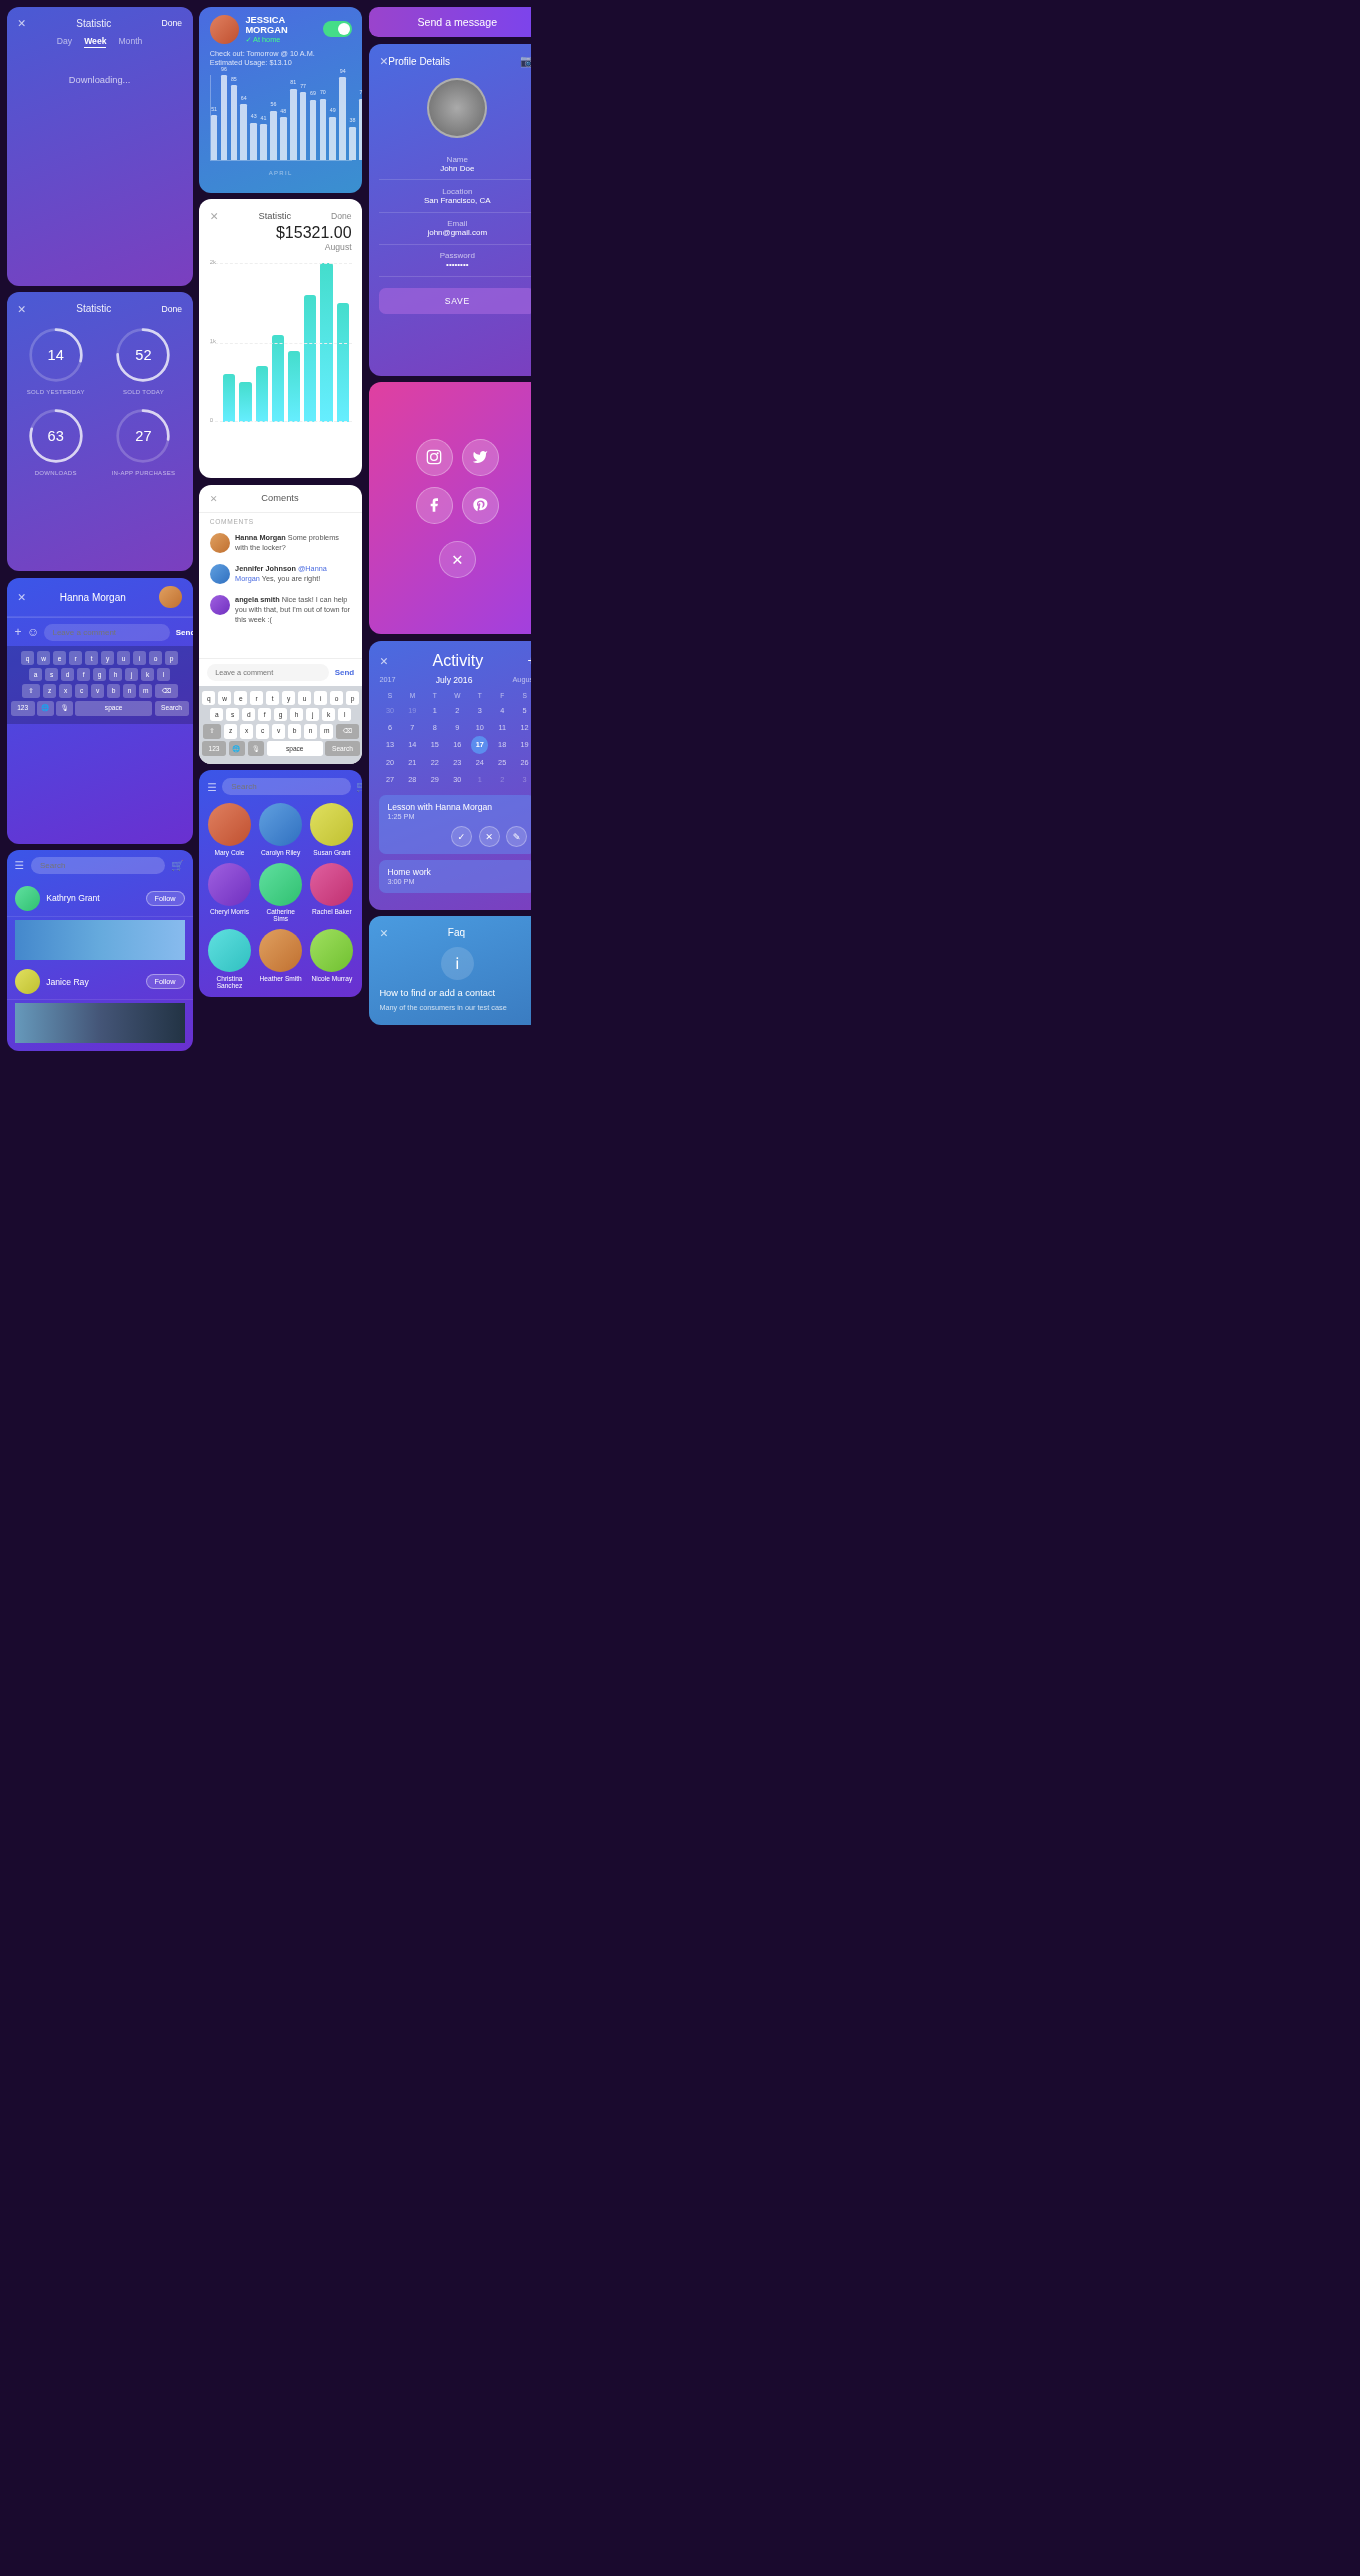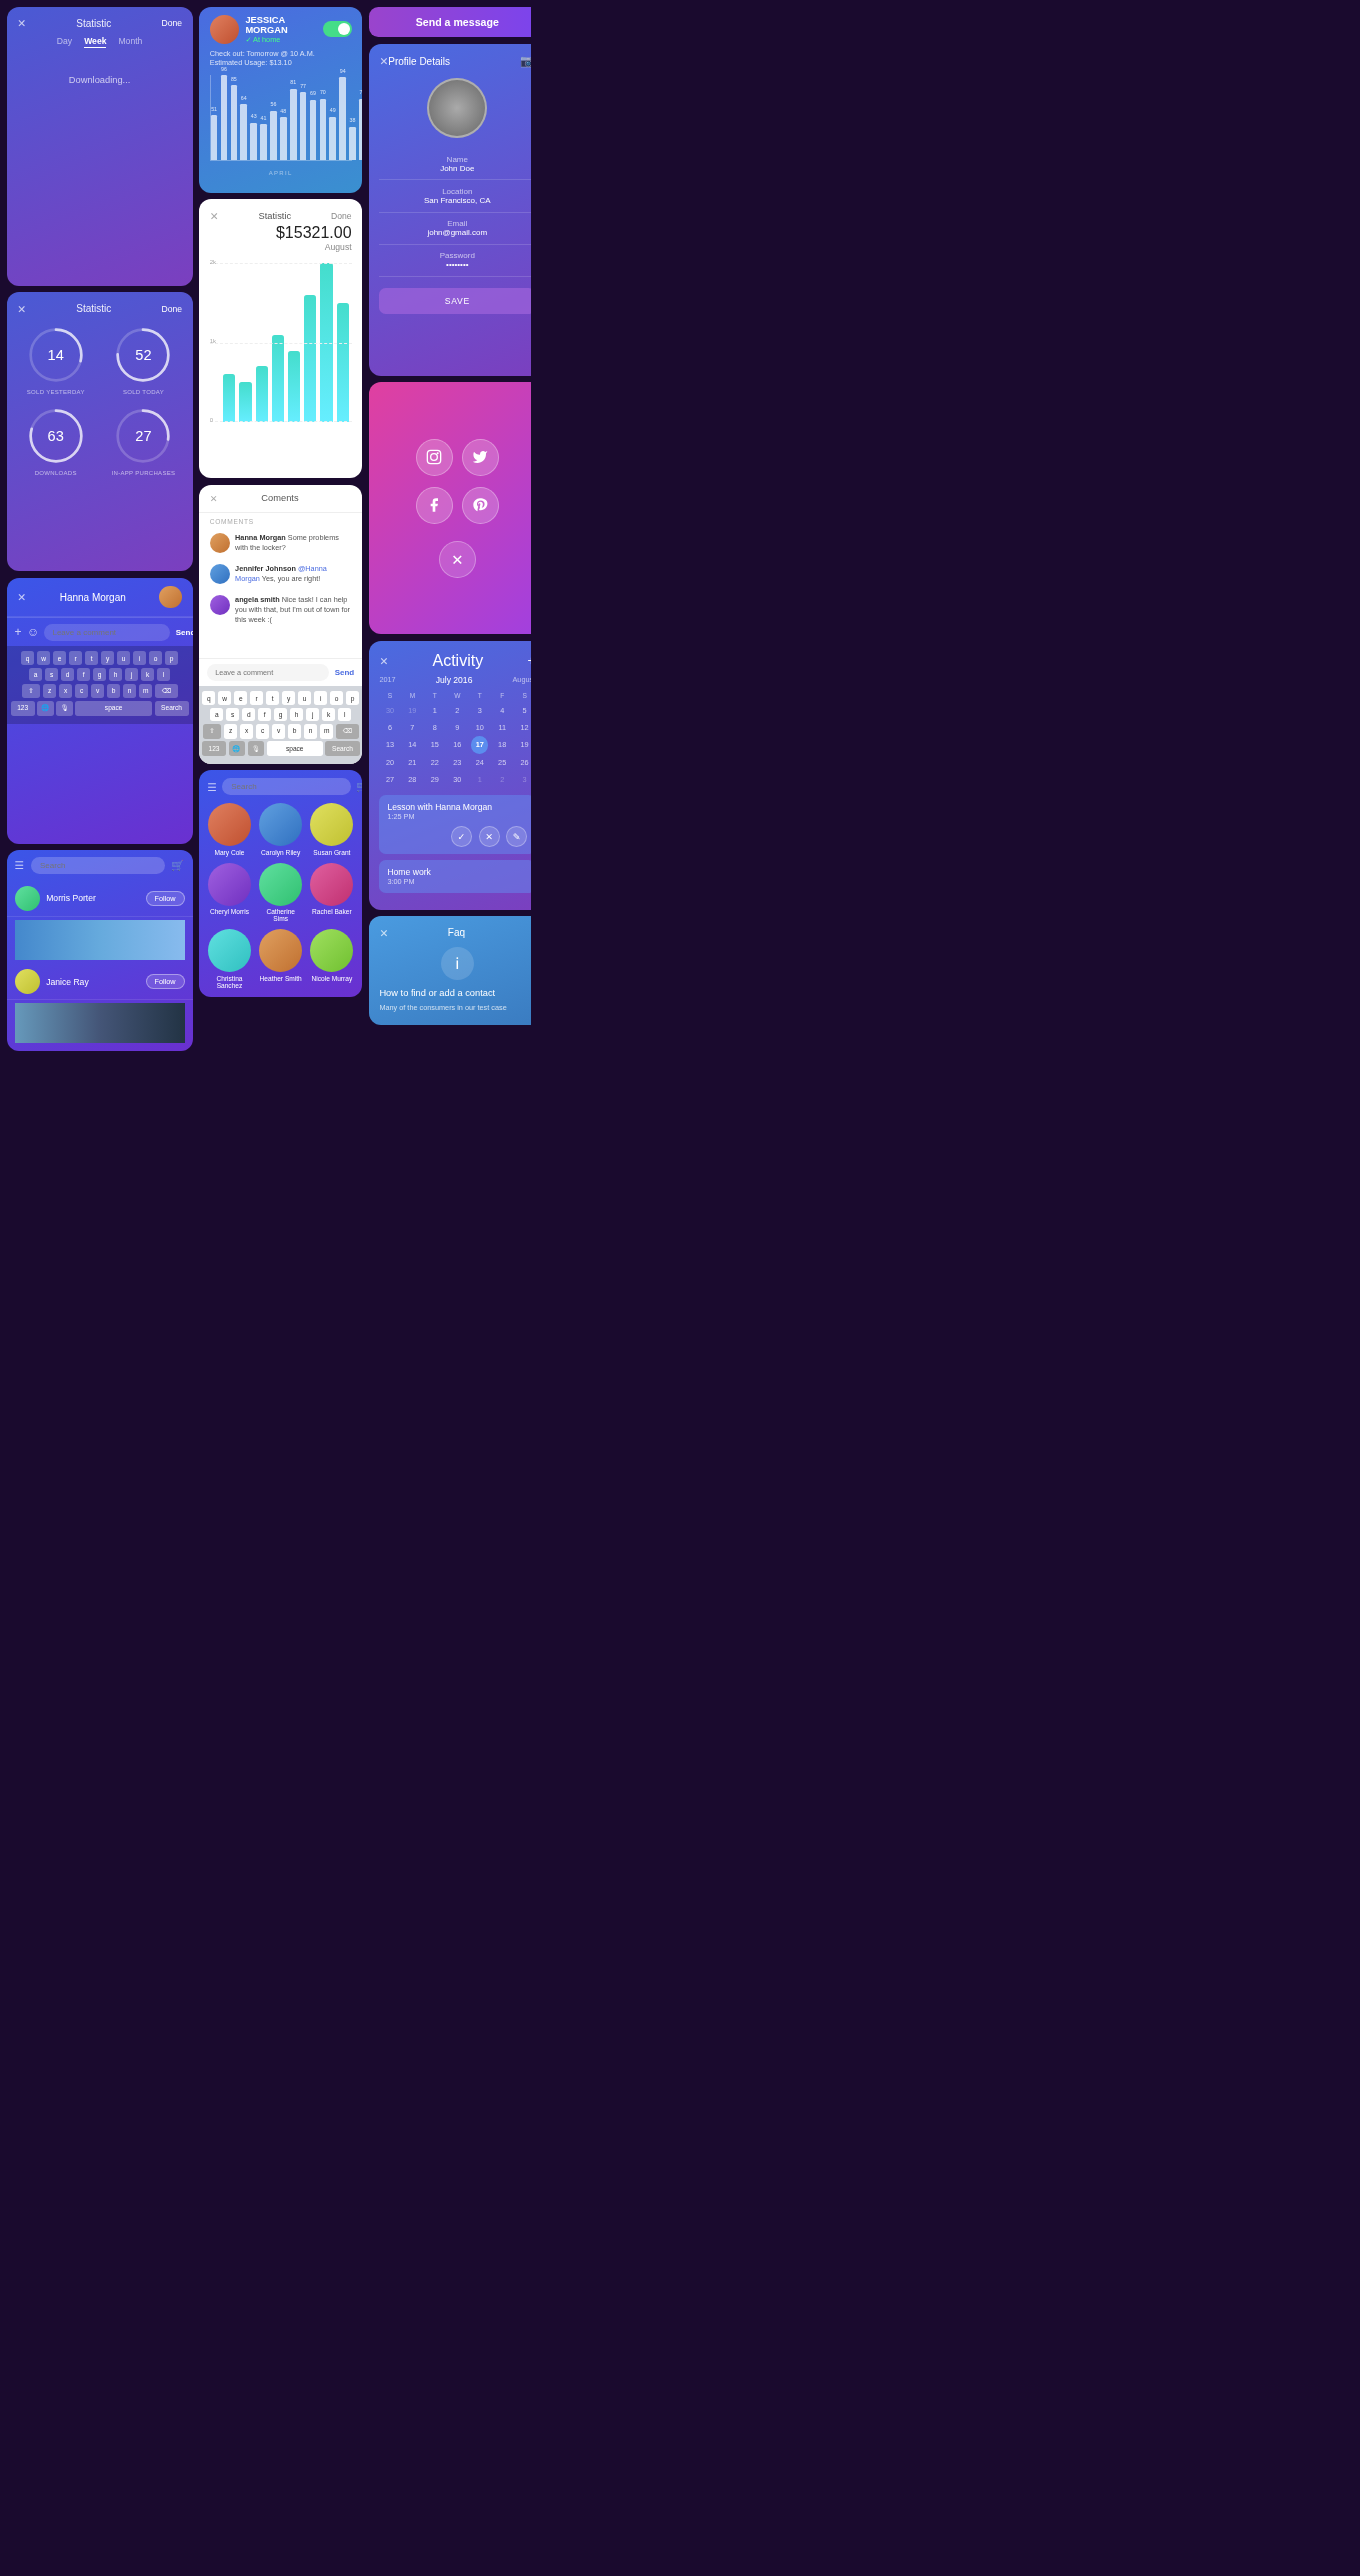--- a/index.html
+++ b/index.html
@@ -588,21 +588,20 @@
     
     .card-send-msg {
       background: linear-gradient(90deg, #9a44cc 0%, #7a44ee 100%);
       padding: 9.3px 13.3px;
       border-radius: 9.3px;
       text-align: center;
     }
     .send-msg-text {
       color: white;
       font-size: 10.6px;
-      font-weight: bold;
     }
 
     
     .card-profile {
       background: linear-gradient(160deg, #4a6be0 0%, #7b3fbf 100%);
       padding: 10.6px;
       min-height: 332px;
     }
     .profile-header-row {
       display: flex;
@@ -1007,21 +1006,21 @@
     </div>
 
     <div class="card card-explore">
       <div class="explore-header">
         <span class="menu-icon">☰</span>
         <input class="explore-search" placeholder="Search" style="">
         <span class="cart-icon">🛒</span>
       </div>
       <div class="feed-item">
         <div class="feed-avatar av-kathryn"></div>
-        <span class="feed-name">Morris Porter</span>
+        <span class="feed-name">Kathryn Grant</span>
         <button class="follow-btn">Follow</button>
       </div>
       <div style="padding: 0 8px;">
         <div class="feed-image-strip"></div>
       </div>
       <div class="feed-item" style="margin-top:4px;">
         <div class="feed-avatar av-janice"></div>
         <span class="feed-name">Janice Ray</span>
         <button class="follow-btn">Follow</button>
       </div>

